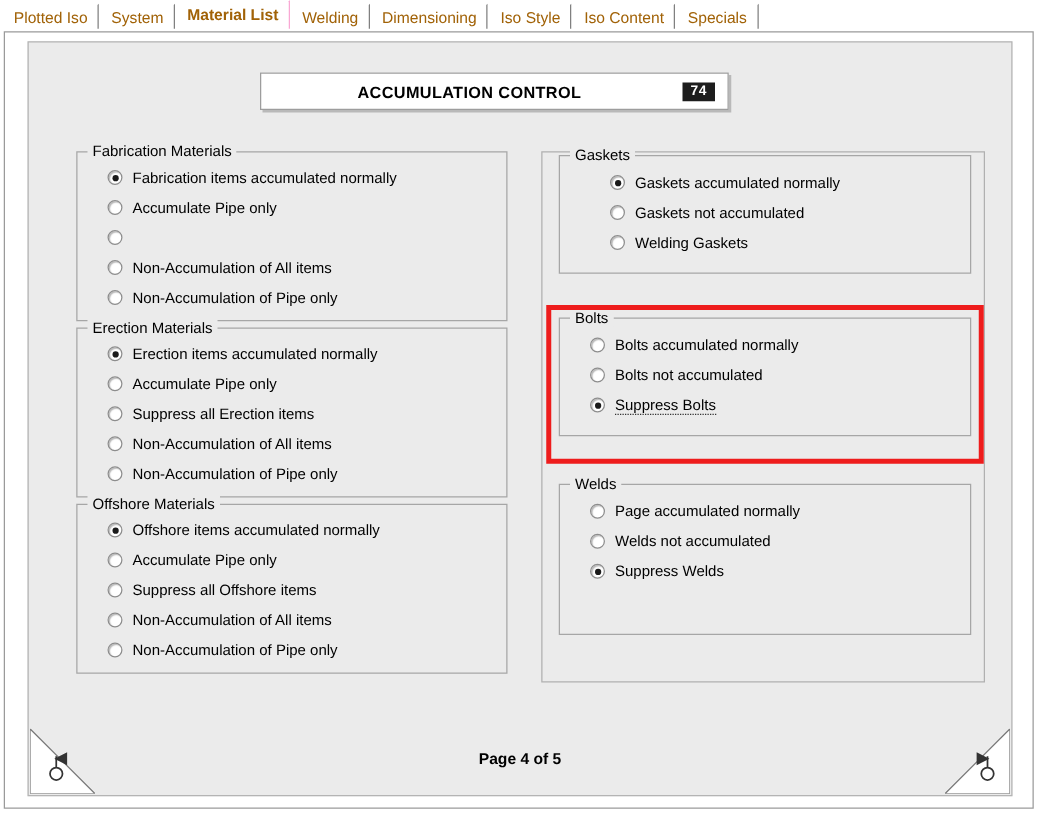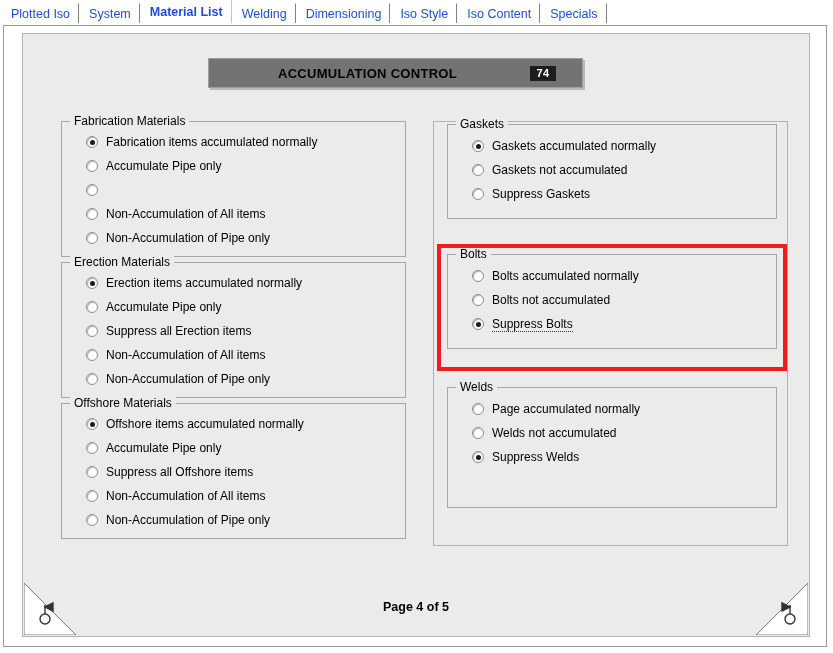--- a/index.html
+++ b/index.html
@@ -24,21 +24,21 @@
     padding-left: 2px;
     background: #ffffff;
     position: relative;
   }
   .tab {
     height: 20px;
     line-height: 20px;
     padding: 0 8px;
     margin-right: 1px;
     font-size: 12.5px;
-    color: #1d4ed8;
+    color: #a16207;
     background: #ffffff;
     border-left: 1px solid #ffffff;
     border-right: 1px solid #808080;
     border-top: 1px solid #ffffff;
     white-space: nowrap;
   }
   .tab.active {
     font-weight: bold;
     height: 23px;
     line-height: 22px;
@@ -78,40 +78,40 @@
     box-sizing: border-box;
   }
 
   
   .title-bar {
     position: absolute;
     left: 185px;
     top: 24px;
     width: 375px;
     height: 30px;
-    background: #737373;
+    background: #ffffff;
     border: 1px solid #9d9d9d;
     box-shadow: 2px 2px 0 #b9b9b9;
     box-sizing: border-box;
     display: flex;
     align-items: center;
     gap: 30px;
   }
   .title-text {
     flex: 1;
     text-align: center;
     font-weight: bold;
     font-size: 13px;
     letter-spacing: 0.3px;
     padding-left: 26px;
   }
   .title-badge {
     width: 26px;
     height: 15px;
-    margin-right: 26px;
+    margin-right: 10px;
     background: #1d1d1d;
     color: #ffffff;
     font-size: 11px;
     font-weight: bold;
     text-align: center;
     line-height: 15px;
     letter-spacing: 0.5px;
   }
 
   
@@ -297,34 +297,34 @@
         </div>
         <div class="radio-row">
           <span class="radio"></span>
           <span class="radio-label">Non-Accumulation of Pipe only</span>
         </div>
       </div>
     </div>
 
     <div class="group" style="left:410px; top:87px; width:355px; height:425px; border-color:#b0b0b0;"></div>
 
-    <div class="group nested" style="left:424px; top:90px; width:330px; height:95px;">
+    <div class="group nested" style="left:424px; top:90px; width:330px; height:95px;padding-left:16px;">
       <div class="legend">Gaskets</div>
       <div style="padding-top:9px;">
         <div class="radio-row">
           <span class="radio checked"></span>
           <span class="radio-label">Gaskets accumulated normally</span>
         </div>
         <div class="radio-row">
           <span class="radio"></span>
           <span class="radio-label">Gaskets not accumulated</span>
         </div>
         <div class="radio-row">
           <span class="radio"></span>
-          <span class="radio-label">Suppress Gaskets</span>
+          <span class="radio-label">Welding Gaskets</span>
         </div>
       </div>
     </div>
 
     <div class="group nested" style="left:424px; top:220px; width:330px; height:95px;">
       <div class="legend">Bolts</div>
       <div style="padding-top:9px;">
         <div class="radio-row">
           <span class="radio"></span>
           <span class="radio-label">Bolts accumulated normally</span>

